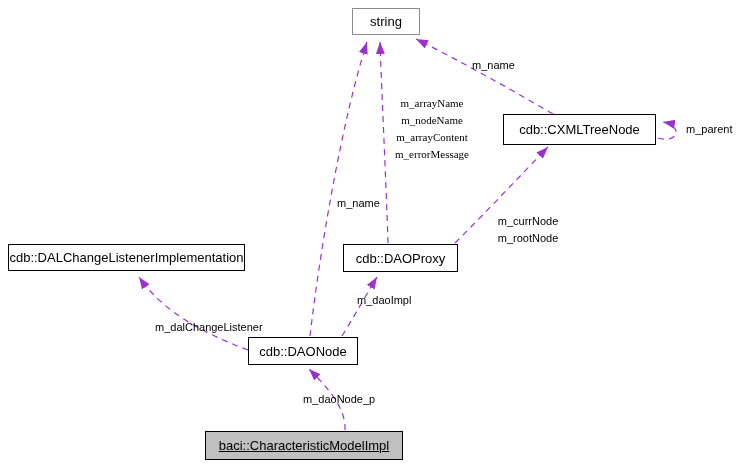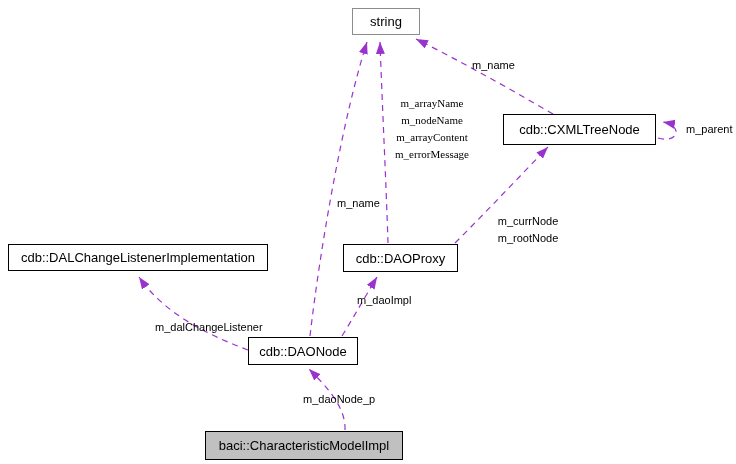--- a/index.html
+++ b/index.html
@@ -39,27 +39,27 @@
   <path class="edge" d="M 455,243 C 488,210 520,176 548,147" marker-end="url(#arrow)"></path>
   <path class="edge" d="M 248,350 C 205,334 163,312 139,277" marker-end="url(#arrow)"></path>
   <path class="edge" d="M 342,336 C 355,315 366,295 377,277" marker-end="url(#arrow)"></path>
   <path class="edge" d="M 345,430 C 346,408 328,388 309,369" marker-end="url(#arrow)"></path>
 </svg>
 
 <div class="node external" style="left:352px;top:8px;width:68px;height:27px;">string</div>
 
 <div class="node" style="left:503px;top:114px;width:153px;height:31px;">cdb::CXMLTreeNode</div>
 
-<div class="node" style="left:8px;top:244px;width:260px;height:27px;">cdb::DALChangeListenerImplementation</div>
+<div class="node" style="left:8px;top:244px;width:237px;height:27px;">cdb::DALChangeListenerImplementation</div>
 
 <div class="node" style="left:343px;top:244px;width:115px;height:28px;text-align:right;">cdb::DAOProxy</div>
 
 <div class="node" style="left:248px;top:337px;width:110px;height:28px;">cdb::DAONode</div>
 
-<div class="node highlight" style="left:205px;top:431px;width:198px;height:29px;">baci::CharacteristicModelImpl</div>
+<div class="node highlight" style="left:205px;top:431px;width:198px;height:29px;text-decoration:underline;">baci::CharacteristicModelImpl</div>
 
 <div class="edge-label" style="left:337px;top:195px;">m_name</div>
 
 <div class="edge-label centered" style="left:432px;top:95px;font-family:Liberation Serif, serif;">m_arrayName
 m_nodeName
 m_arrayContent
 m_errorMessage</div>
 
 <div class="edge-label" style="left:472px;top:57px;">m_name</div>
 

